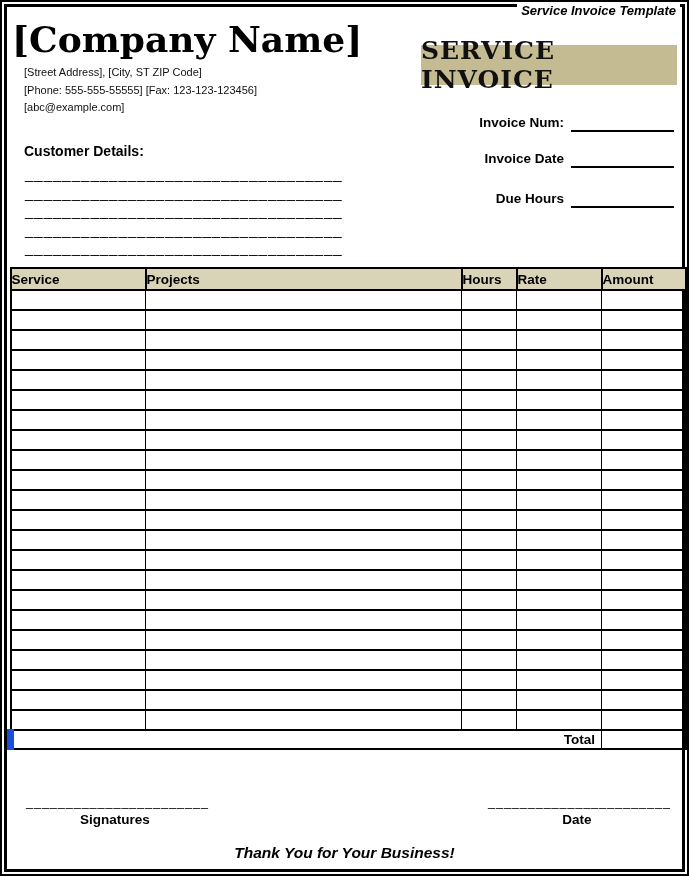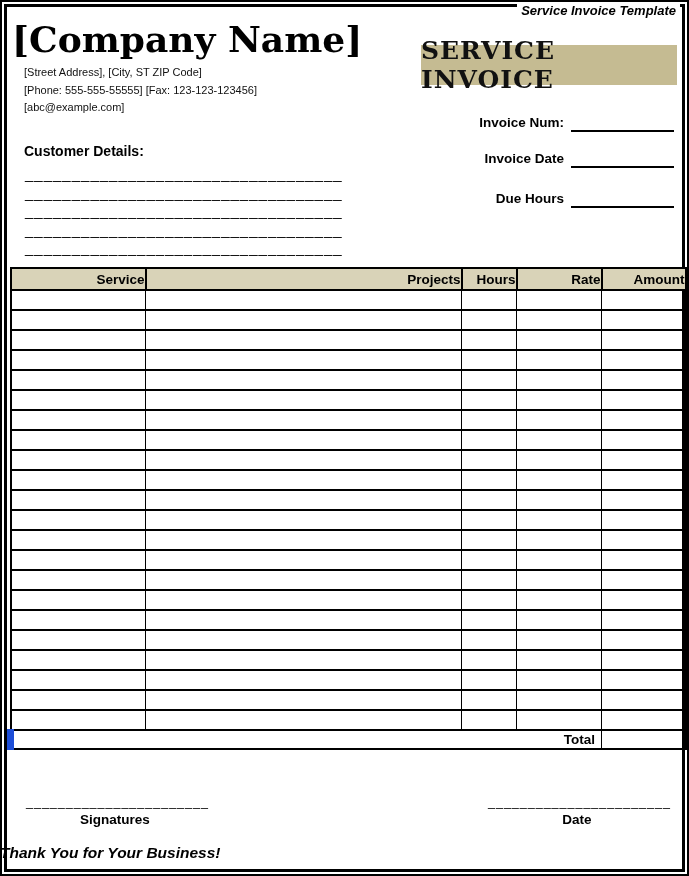--- a/index.html
+++ b/index.html
@@ -29,34 +29,34 @@
   .meta-row .write-line{display:inline-block;width:103px;height:15px;border-bottom:2px solid #000;}
   .meta-1{top:115px;} .meta-2{top:151px;} .meta-3{top:191px;}
 
   .cust-label{position:absolute;left:24px;top:143px;z-index:2;font-weight:bold;font-size:14px;}
   .cust-lines{position:absolute;left:25px;top:165px;z-index:2;font-size:15px;
     line-height:18.6px;letter-spacing:1px;white-space:nowrap;}
 
   table.items{position:absolute;left:7px;top:267px;width:675px;z-index:2;
     border-collapse:collapse;table-layout:fixed;}
   table.items th{background:var(--table-header-bg,#d9d3b8);border:2px solid #000;
-    font-size:13.5px;font-weight:bold;height:20px;padding:0;text-align:right;}
+    font-size:13.5px;font-weight:bold;height:20px;padding:0;text-align:left;}
   table.items td{border:1px solid #000;border-top:2px solid #000;border-bottom:2px solid #000;
     height:18px;padding:0 4px;font-size:12px;}
   table.items{border:2px solid #000;}
   table.items td.total-label-cell{text-align:right;font-weight:bold;font-size:13.5px;
     height:17px;padding-right:6px;border-left:7px solid #1d4ed8;}
   table.items td.total-amount-cell{height:17px;}
 
   .sig-block{position:absolute;top:795px;width:178px;text-align:center;z-index:2;}
   .sig-left{left:26px;} .sig-right{left:488px;}
   .sig-line{font-size:12.5px;letter-spacing:1px;line-height:14px;white-space:nowrap;}
   .sig-label{font-weight:bold;font-size:13.5px;margin-top:3px;}
 
-  .footer-msg{position:absolute;left:0;right:0;top:844px;text-align:left;z-index:2;
+  .footer-msg{position:absolute;left:0;right:0;top:844px;text-align:center;z-index:2;
     font-weight:bold;font-style:italic;font-size:15.5px;}
 </style>
 </head>
 <body style="--banner-bg: #c5bb92; --table-header-bg: #d9d3b8; --border: #000000;">
 
 <div class="page">
   <div class="border-outer"></div>
   <div class="border-inner"></div>
 
   <div class="tpl-label">Service Invoice Template</div>

